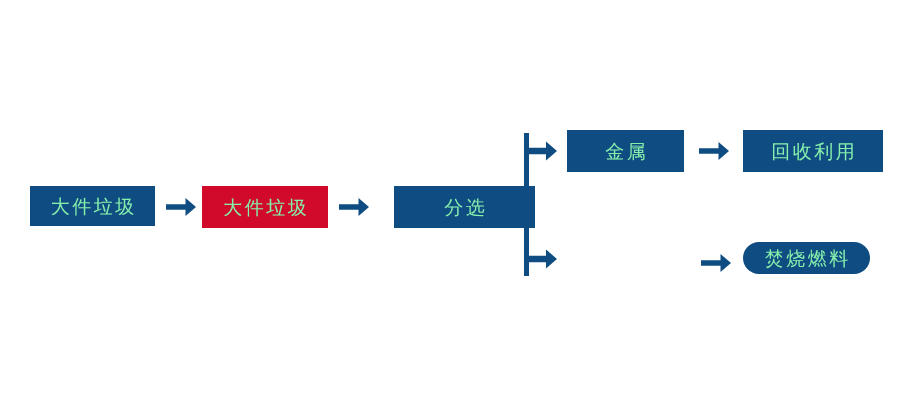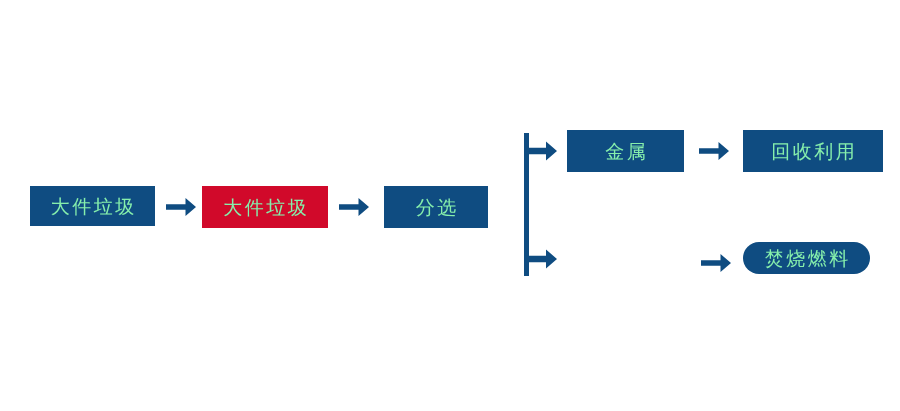--- a/index.html
+++ b/index.html
@@ -60,21 +60,21 @@
   </span>
 
   <div class="node red" style="left:202px; top:186px; width:126px; height:42px;">大件垃圾</div>
 
   <span class="arrow" style="left:339px; top:196px; width:30px; height:22px;">
     <svg width="30" height="22" viewBox="0 0 30 22" xmlns="http://www.w3.org/2000/svg">
       <path d="M0 8.2 H19.5 V2 L30 11 L19.5 20 V13.8 H0 Z" fill="#0f4c81"></path>
     </svg>
   </span>
 
-  <div class="node blue" style="left:384px; top:186px; width:104px; height:42px;">分选</div>
+  <div class="node blue" style="left:394px; top:186px; width:141px; height:42px;">分选</div>
 
   <span class="connector" style="left:522px; top:130px; width:40px; height:148px;">
     <svg width="40" height="148" viewBox="0 0 40 148" xmlns="http://www.w3.org/2000/svg">
 
       <rect x="2" y="3" width="5" height="143" fill="#0f4c81"></rect>
 
       <path d="M5 17.8 H24 V11.5 L35 21 L24 30.5 V24.2 H5 Z" fill="#0f4c81"></path>
 
       <path d="M5 125.8 H24 V119.5 L35 129 L24 138.5 V132.2 H5 Z" fill="#0f4c81"></path>
     </svg>

